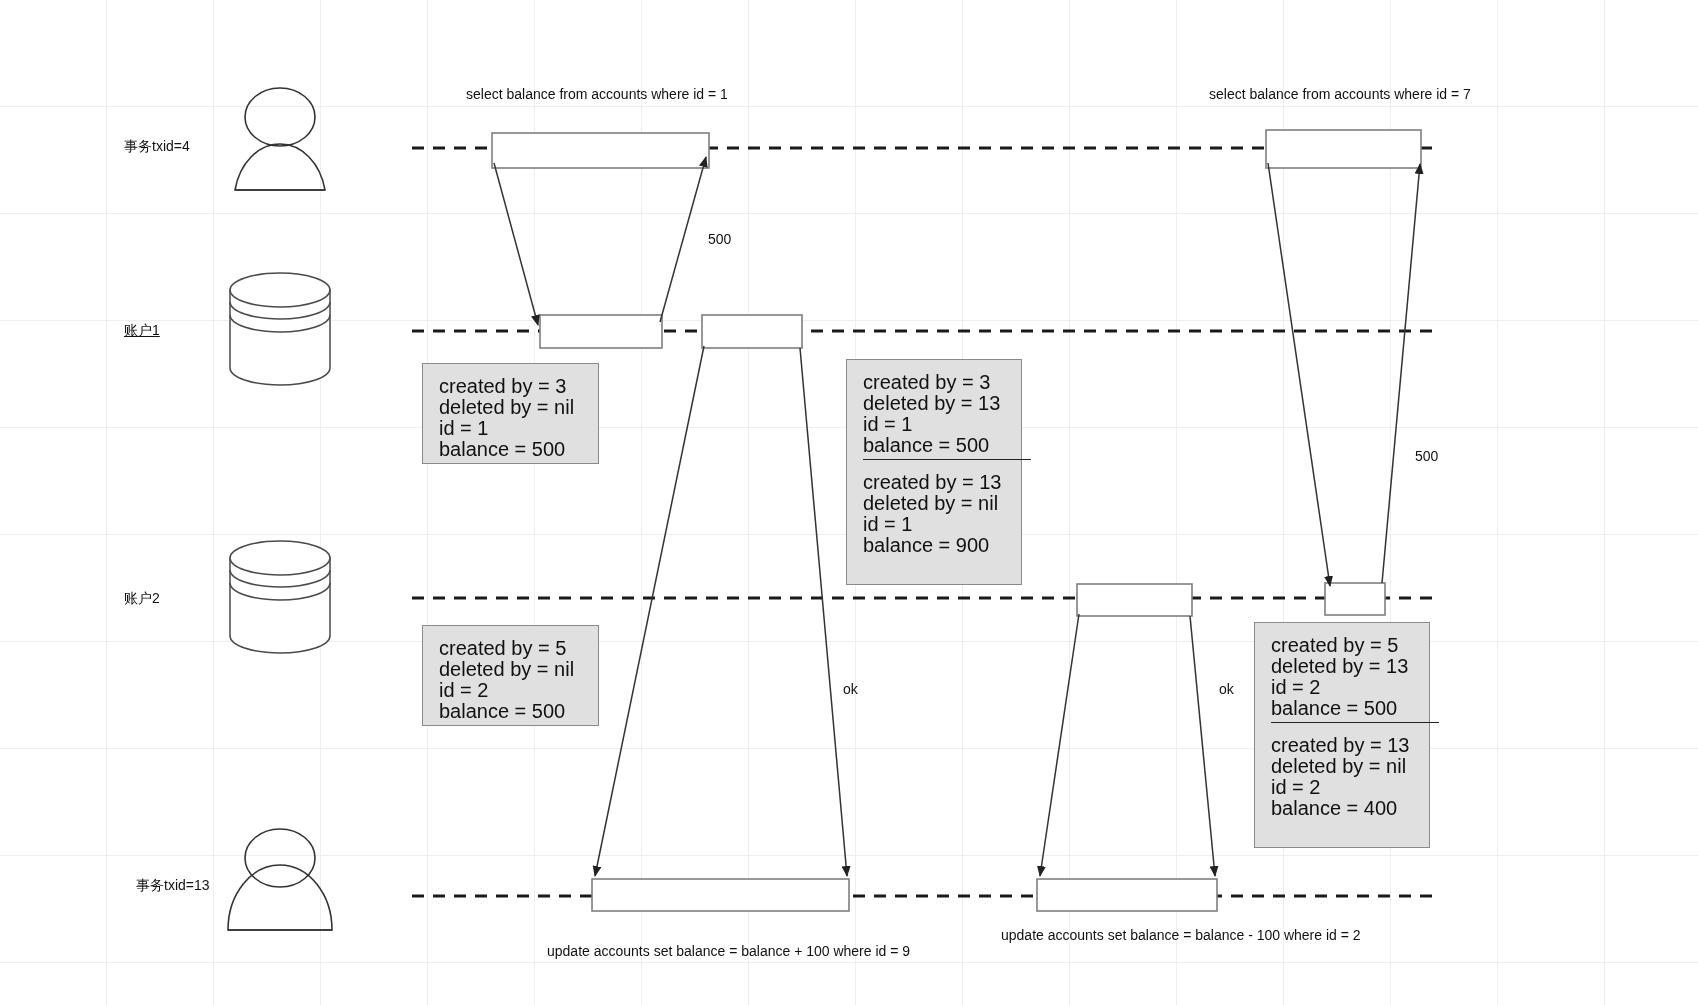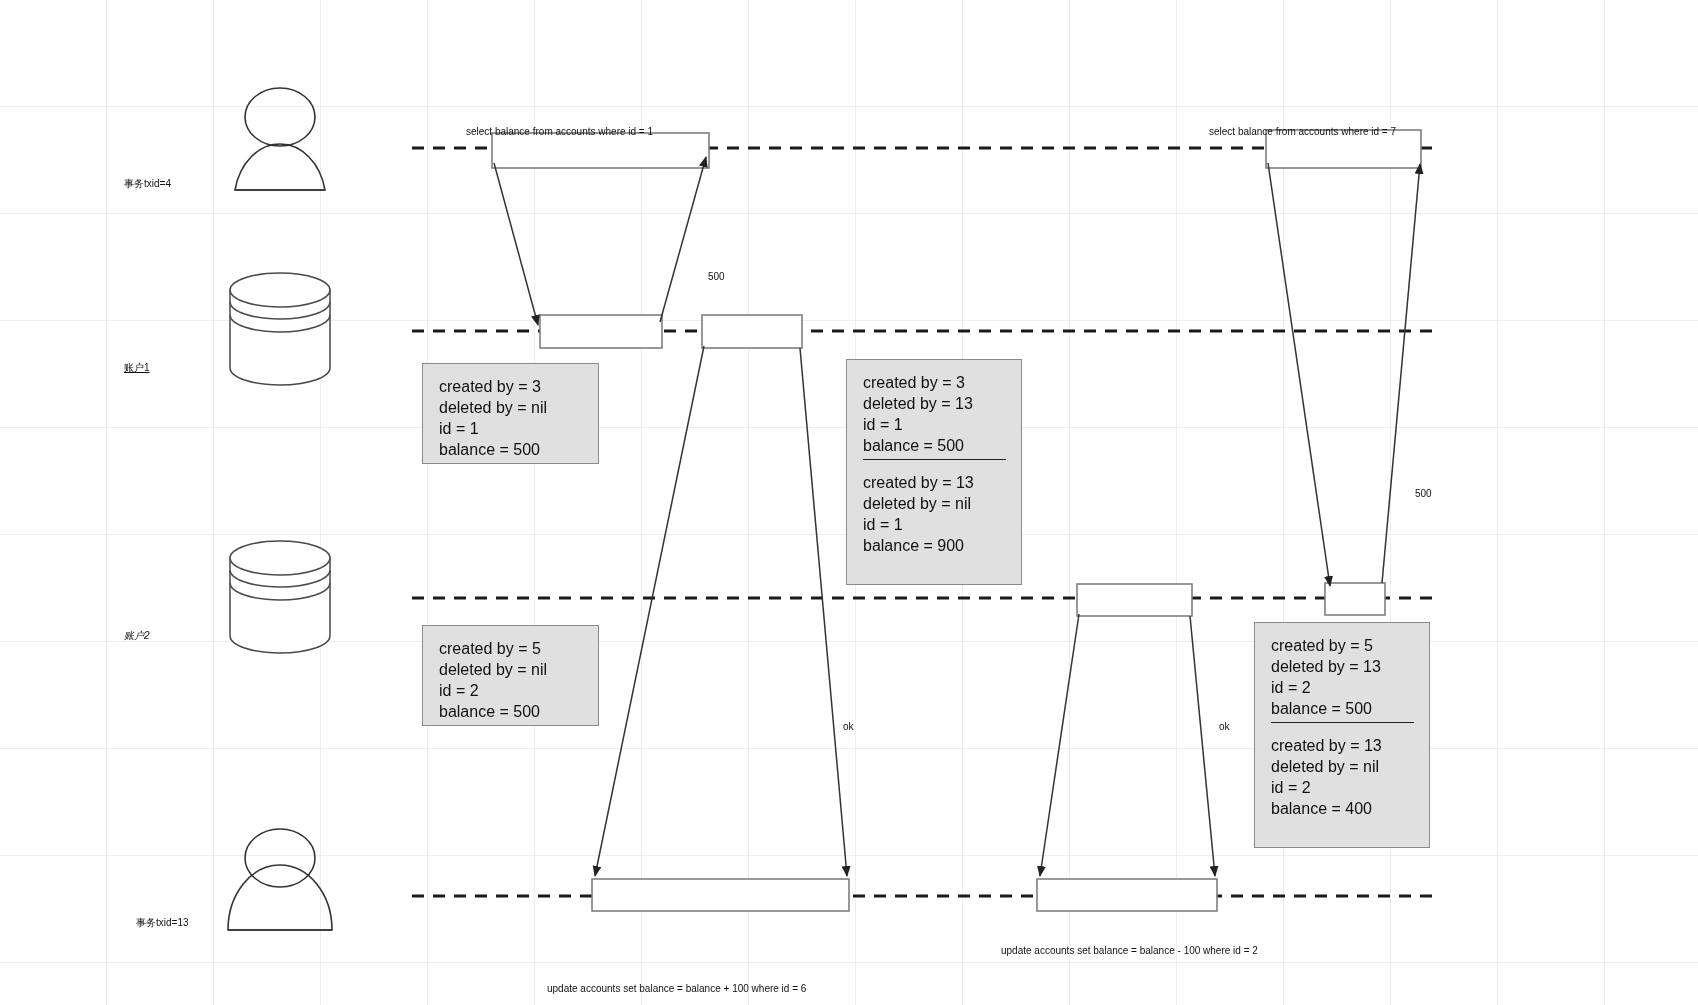--- a/index.html
+++ b/index.html
@@ -22,32 +22,31 @@
     background-position: -1px -1px;
     overflow: hidden;
   }
   #diagram-svg {
     position: absolute;
     left: 0;
     top: 0;
   }
   .lbl {
     position: absolute;
-    font-size: 10px;
+    font-size: 14px;
     color: #111111;
     white-space: nowrap;
     line-height: 1.25;
-    margin-top: 40px;
   }
   .note {
     position: absolute;
     background: #e0e0e0;
     border: 1px solid #8a8a8a;
     box-sizing: border-box;
-    font-size: 16px;
+    font-size: 20px;
     color: #111111;
     line-height: 21px;
     padding: 12px 16px;
   }
   .note .row { white-space: nowrap; }
   .note .struck {
     display: inline-block;
     position: relative;
   }
   .note .struck::after {
@@ -167,31 +166,31 @@
 
     <g stroke="#333333" stroke-width="1.5" fill="none">
       <line x1="1190" y1="616" x2="1215" y2="876" marker-end="url(#arrowFilled)"></line>
     </g>
   </svg>
 
   <div class="lbl" style="left:124px; top:138px;">事务txid=4</div>
 
   <div class="lbl" style="left:124px; top:322px;text-decoration:underline;">账户1</div>
 
-  <div class="lbl" style="left:124px; top:590px;font-style:italic;">账户2</div>
+  <div class="lbl" style="left:124px; top:590px;">账户2</div>
 
   <div class="lbl" style="left:136px; top:877px;">事务txid=13</div>
 
   <div class="lbl" style="left:466px; top:86px;">select balance from accounts where id = 1</div>
 
   <div class="lbl" style="left:1209px; top:86px;">select balance from accounts where id = 7</div>
 
-  <div class="lbl" style="left:547px; top:943px;">update accounts set balance = balance + 100 where id = 6</div>
-
-  <div class="lbl" style="left:1001px; top:905px;text-align:center;">update accounts set balance = balance - 100 where id = 2</div>
+  <div class="lbl" style="left:547px; top:943px;">update accounts set balance = balance + 100 where id = 9</div>
+
+  <div class="lbl" style="left:1001px; top:927px;text-align:center;">update accounts set balance = balance - 100 where id = 2</div>
 
   <div class="lbl" style="left:708px; top:231px;">500</div>
 
   <div class="lbl" style="left:1415px; top:448px;">500</div>
 
   <div class="lbl" style="left:843px; top:681px;">ok</div>
 
   <div class="lbl" style="left:1219px; top:681px;">ok</div>
 
   <div class="note" style="left:422px; top:363px; width:177px; height:101px;">

